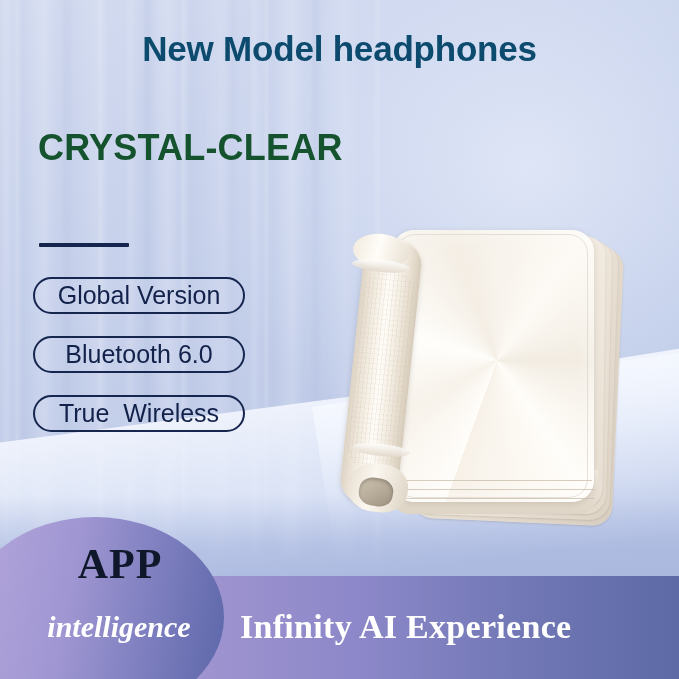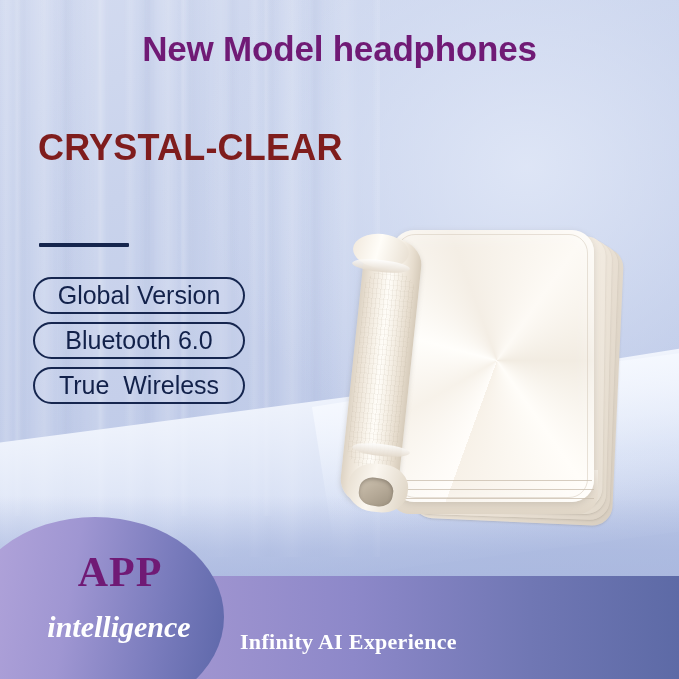--- a/index.html
+++ b/index.html
@@ -249,49 +249,49 @@
   
   .headline {
     position: absolute;
     left: 0;
     top: 29px;
     width: 679px;
     text-align: center;
     font-size: 35px;
     font-weight: 700;
     letter-spacing: -0.2px;
-    color: #701a75;
+    color: #0c4a6e;
   }
   .subhead {
     position: absolute;
     left: 38px;
     top: 126px;
     font-size: 36px;
     font-weight: 700;
     line-height: 1.22;
     letter-spacing: 0.2px;
-    color: #7f1d1d;
+    color: #14532d;
   }
   .subhead .line { display: block; }
   .rule {
     position: absolute;
     left: 39px;
     top: 243px;
     width: 90px;
     height: 4px;
     background: #15254d;
     border-radius: 1px;
   }
   .badges {
     position: absolute;
     left: 33px;
     top: 277px;
     display: flex;
     flex-direction: column;
-    gap: 8px;
+    gap: 22px;
   }
   .badge {
     display: inline-flex;
     align-items: center;
     justify-content: center;
     height: 37px;
     padding: 0 14px;
     border: 2px solid #16264f;
     border-radius: 20px;
     font-size: 25px;
@@ -323,46 +323,44 @@
   }
   .app-word {
     position: absolute;
     left: 30px;
     top: 540px;
     width: 180px;
     text-align: center;
     font-family: "Liberation Serif", serif;
     font-weight: 700;
     font-size: 42px;
-    color: #701a75;
+    color: #0f172a;
     letter-spacing: 1px;
-    margin-top: 8px;
   }
   .intelligence-word {
     position: absolute;
     left: 8px;
     top: 610px;
     width: 222px;
     text-align: center;
     font-family: "Liberation Serif", serif;
     font-weight: 700;
     font-size: 30px;
     color: #ffffff;
     font-style: italic;
   }
   .infinity-word {
     position: absolute;
     left: 240px;
     top: 608px;
     font-family: "Liberation Serif", serif;
     font-weight: 700;
-    font-size: 22px;
+    font-size: 34px;
     color: #ffffff;
     letter-spacing: 0.3px;
-    margin-top: 21px;
   }
 </style>
 </head>
 <body>
 
 <div id="ad-root">
 
   <div class="bg-base"></div>
   <div class="bg-glow"></div>
   <div class="bg-streaks"></div>

